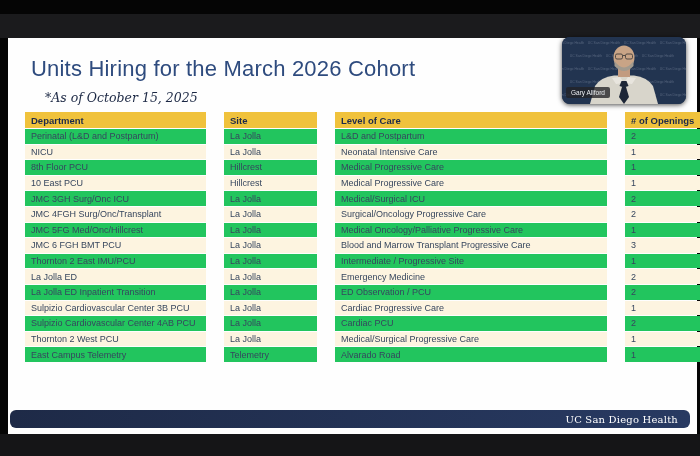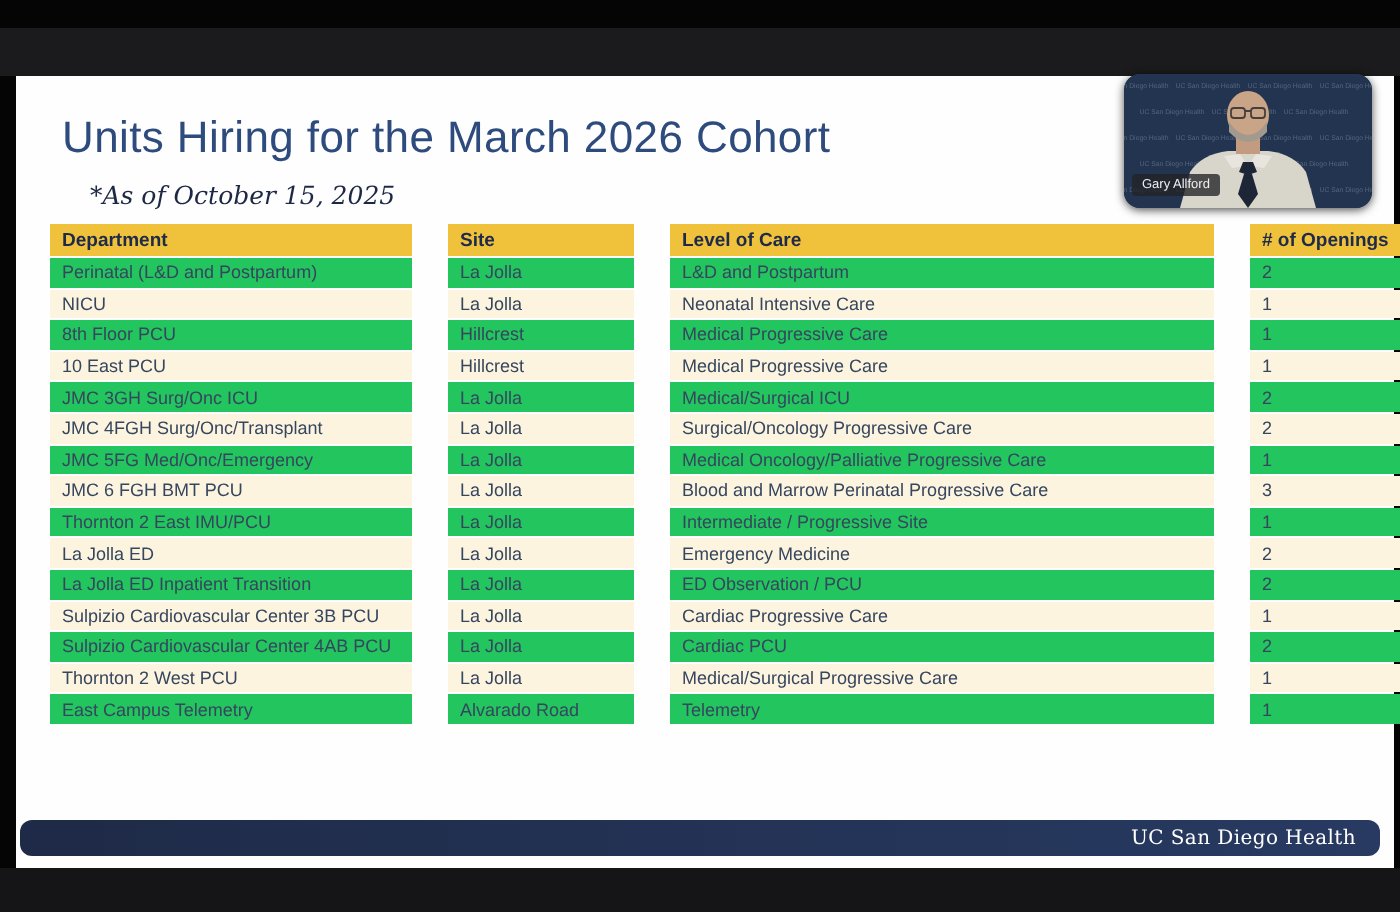--- a/index.html
+++ b/index.html
@@ -73,27 +73,27 @@
           <div class="cell r-even">Medical Progressive Care</div>
           <div class="cell r-even">1</div>
           <div class="cell r-odd">JMC 3GH Surg/Onc ICU</div>
           <div class="cell r-odd">La Jolla</div>
           <div class="cell r-odd">Medical/Surgical ICU</div>
           <div class="cell r-odd">2</div>
           <div class="cell r-even">JMC 4FGH Surg/Onc/Transplant</div>
           <div class="cell r-even">La Jolla</div>
           <div class="cell r-even">Surgical/Oncology Progressive Care</div>
           <div class="cell r-even">2</div>
-          <div class="cell r-odd">JMC 5FG Med/Onc/Emergency</div>
+          <div class="cell r-odd">JMC 5FG Med/Onc/Hillcrest</div>
           <div class="cell r-odd">La Jolla</div>
           <div class="cell r-odd">Medical Oncology/Palliative Progressive Care</div>
           <div class="cell r-odd">1</div>
           <div class="cell r-even">JMC 6 FGH BMT PCU</div>
           <div class="cell r-even">La Jolla</div>
-          <div class="cell r-even">Blood and Marrow Perinatal Progressive Care</div>
+          <div class="cell r-even">Blood and Marrow Transplant Progressive Care</div>
           <div class="cell r-even">3</div>
           <div class="cell r-odd">Thornton 2 East IMU/PCU</div>
           <div class="cell r-odd">La Jolla</div>
           <div class="cell r-odd">Intermediate / Progressive Site</div>
           <div class="cell r-odd">1</div>
           <div class="cell r-even">La Jolla ED</div>
           <div class="cell r-even">La Jolla</div>
           <div class="cell r-even">Emergency Medicine</div>
           <div class="cell r-even">2</div>
           <div class="cell r-odd">La Jolla ED Inpatient Transition</div>
@@ -106,22 +106,22 @@
           <div class="cell r-even">1</div>
           <div class="cell r-odd">Sulpizio Cardiovascular Center 4AB PCU</div>
           <div class="cell r-odd">La Jolla</div>
           <div class="cell r-odd">Cardiac PCU</div>
           <div class="cell r-odd">2</div>
           <div class="cell r-even">Thornton 2 West PCU</div>
           <div class="cell r-even">La Jolla</div>
           <div class="cell r-even">Medical/Surgical Progressive Care</div>
           <div class="cell r-even">1</div>
           <div class="cell r-odd">East Campus Telemetry</div>
+          <div class="cell r-odd">Telemetry</div>
           <div class="cell r-odd">Alvarado Road</div>
-          <div class="cell r-odd">Telemetry</div>
           <div class="cell r-odd">1</div>
         </div>
     </div>
 
     <div class="footer-bar">
       <span class="footer-logo">UC San Diego Health</span>
     </div>
   </div>
 
   <div class="webcam">

